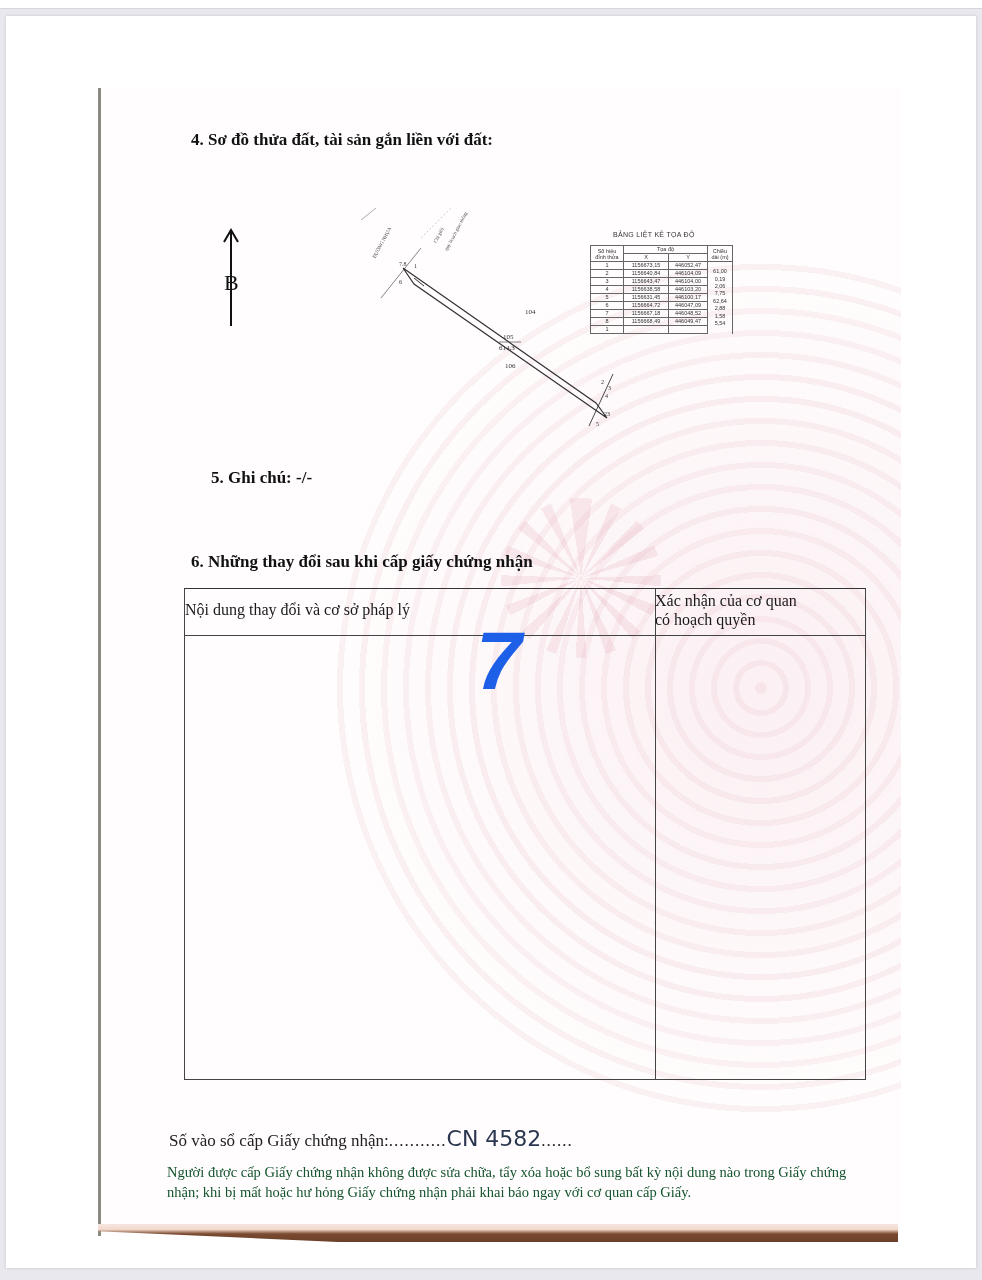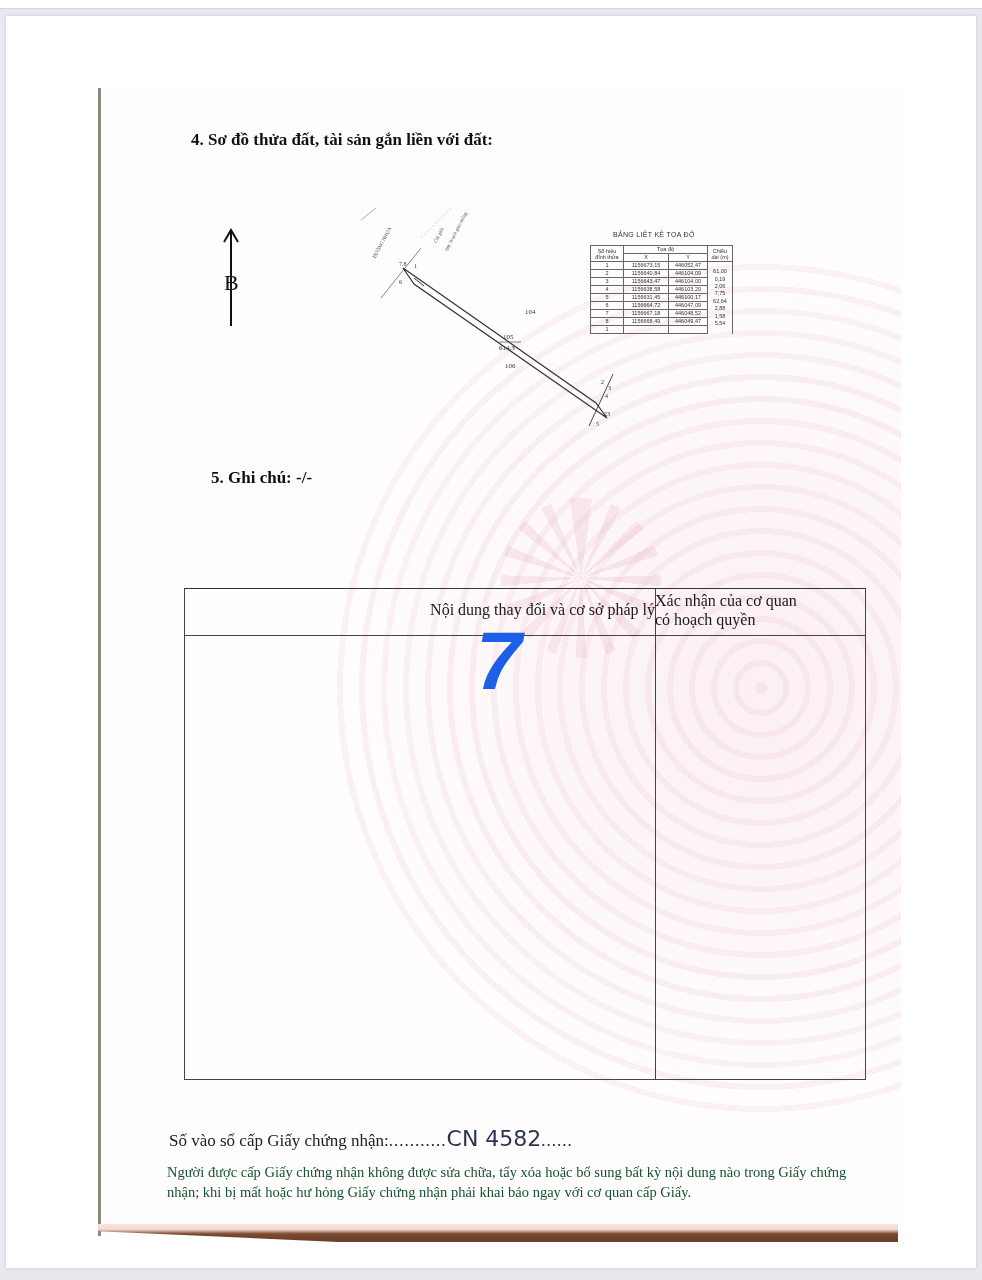--- a/index.html
+++ b/index.html
@@ -54,21 +54,21 @@
     text-align:center; font-weight:normal;
   }
   table.coords td.len { border-top:none; border-bottom:none; }
   .changes {
     position:absolute; left:83px; top:500px; width:680px; height:490px;
     border:1px solid #444; border-top:1.5px solid #333;
   }
   .changes .col-div { position:absolute; left:470px; top:0; bottom:0; border-left:1px solid #444; }
   .changes .row-div { position:absolute; left:0; right:0; top:46px; border-top:1px solid #444; }
   .th-left {
-    position:absolute; left:0; width:470px; top:12px; text-align:right; font-size:16px;
+    position:absolute; left:0; width:470px; top:12px; text-align:left; font-size:16px;
   }
   .th-right {
     position:absolute; left:470px; width:210px; top:2px; font-size:16px; line-height:19px;
   }
   .big-seven {
     position:absolute; left:375px; top:532px; font-family:"Liberation Sans", sans-serif;
     font-weight:bold; font-style:italic; font-size:82px; color:#1e5fe8; line-height:1;
   }
   .cert-line { position:absolute; left:68px; top:1038px; font-size:17px; color:#222;text-align:center; }
   .cert-line .dots { letter-spacing:1px; }
@@ -189,20 +189,21 @@
           </tr>
       <tr>
             <td>1</td>
             <td></td>
             <td></td>
           </tr>
     </tbody>
       </table>
 
     <div class="heading" style="left:90px;top:380px;margin-left:20px;">5. Ghi chú: -/-</div>
+    <div class="heading" style="left:90px;top:464px;">6. Những thay đổi sau khi cấp giấy chứng nhận</div>
 
     <div class="changes">
       <div class="col-div"></div>
       <div class="row-div"></div>
       <div class="th-left">Nội dung thay đổi và cơ sở pháp lý</div>
       <div class="th-right">
         <div>Xác nhận của cơ quan</div>
         <div>có hoạch quyền</div>
       </div>
     </div>

